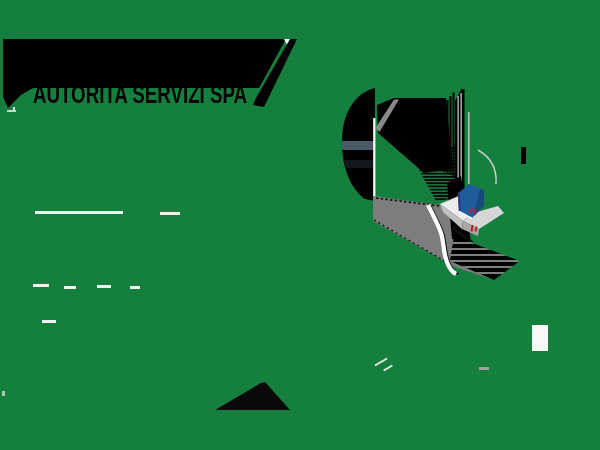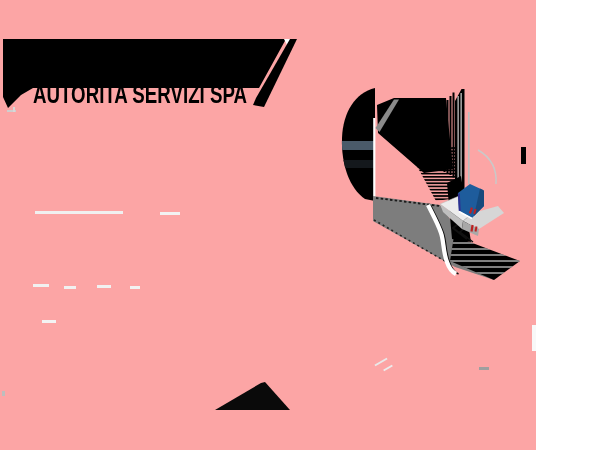--- a/index.html
+++ b/index.html
@@ -1,17 +1,17 @@
 <!DOCTYPE html>
 <html><head>
 <meta charset="utf-8">
 <style>
   html,body{margin:0;padding:0;}
   body{font-family:"Liberation Sans", sans-serif;}
-  .page{position:relative;width:536px;height:450px;background:#fca5a5;overflow:hidden;}
+  .page{position:relative;width:600px;height:450px;background:#15803d;overflow:hidden;}
   .page svg{position:absolute;left:0;top:0;}
   .artifact{position:absolute;pointer-events:none;}
   .wordmark{font-family:"Liberation Sans", sans-serif;font-weight:bold;}
 </style>
 </head>
 <body>
 
 <div class="page">
 
   <svg width="600" height="450" viewBox="0 0 600 450">

